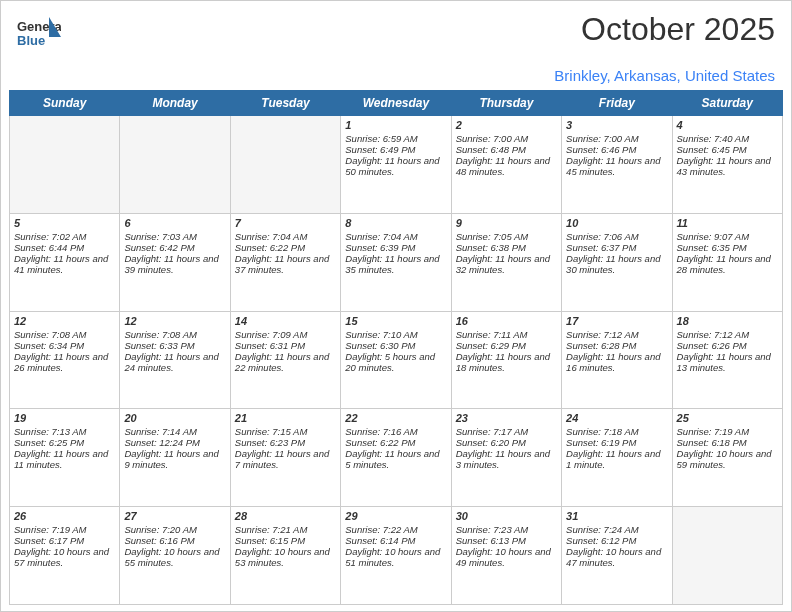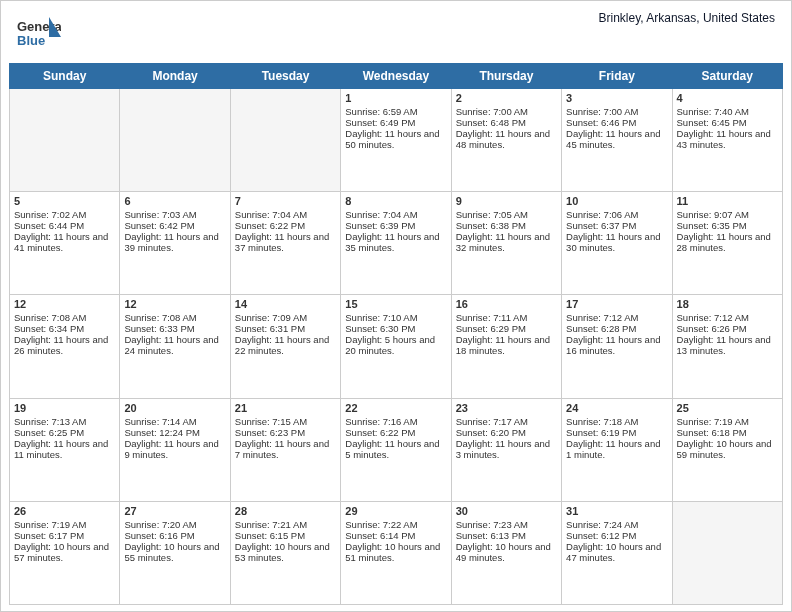--- a/index.html
+++ b/index.html
@@ -31,28 +31,30 @@
     }
     .title-section {
       text-align: right;
     }
     .month-title {
       font-size: 32px;
       font-weight: normal;
       color: #333;
     }
     .location {
-      font-size: 12px;
-      color: #0f172a;
+      font-size: 15px;
+      color: #3b82f6;
+      margin-top: 19px;
     }
     .calendar {
       flex: 1;
       padding: 0 8px 6px 8px;
       display: flex;
       flex-direction: column;
+      font-style: italic;
     }
     table {
       width: 100%;
       border-collapse: collapse;
       flex: 1;
     }
     .day-header {
       background: #2e6da4;
       color: #fff;
       font-size: 12px;
@@ -90,20 +92,21 @@
     <div class="logo">
       <div>
         <svg width="44" height="38" viewBox="0 0 44 38">
           <text x="0" y="16" font-family="Arial" font-size="13" font-weight="bold" fill="#333">General</text>
           <text x="0" y="30" font-family="Arial" font-size="13" font-weight="bold" fill="#2e6da4">Blue</text>
           <polygon points="32,2 44,22 32,22" fill="#2e6da4"></polygon>
         </svg>
       </div>
     </div>
     <div class="title-section">
+      <div class="month-title">October 2025</div>
       <div class="location">Brinkley, Arkansas, United States</div>
     </div>
   </div>
 
   <div class="calendar">
     <table>
       <thead>
         <tr>
           <th class="day-header">Sunday</th>
           <th class="day-header">Monday</th>

